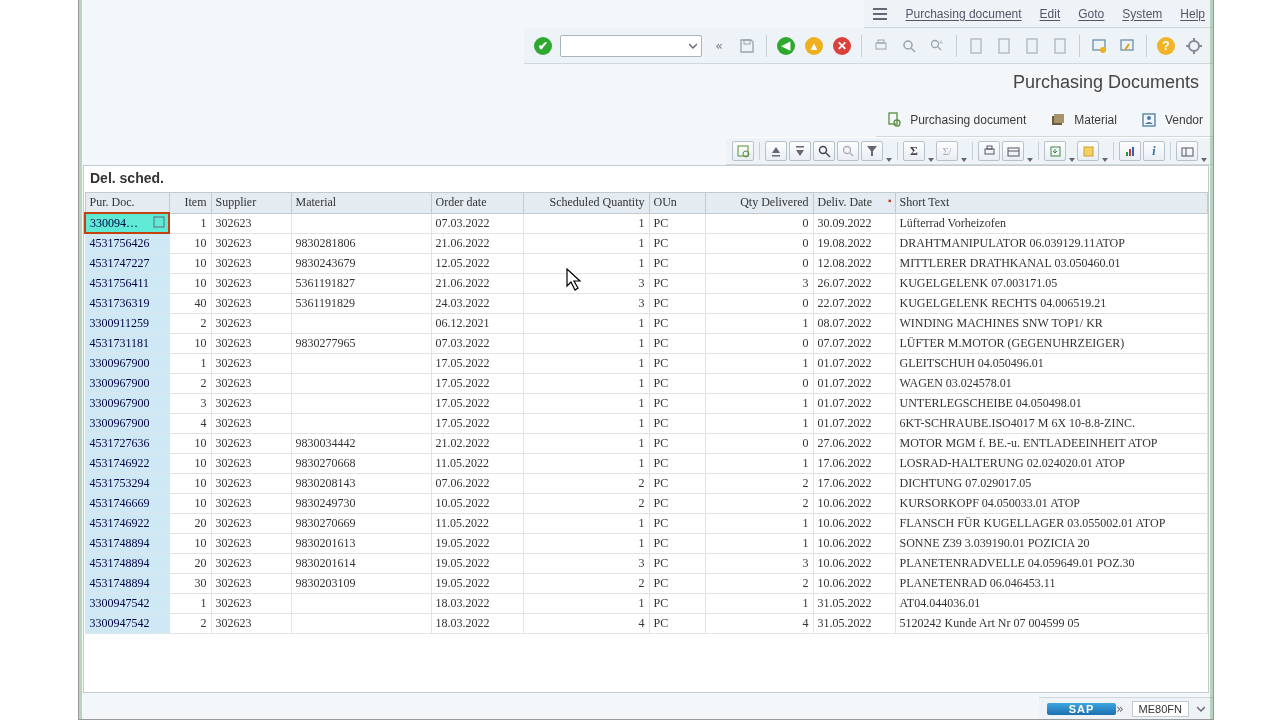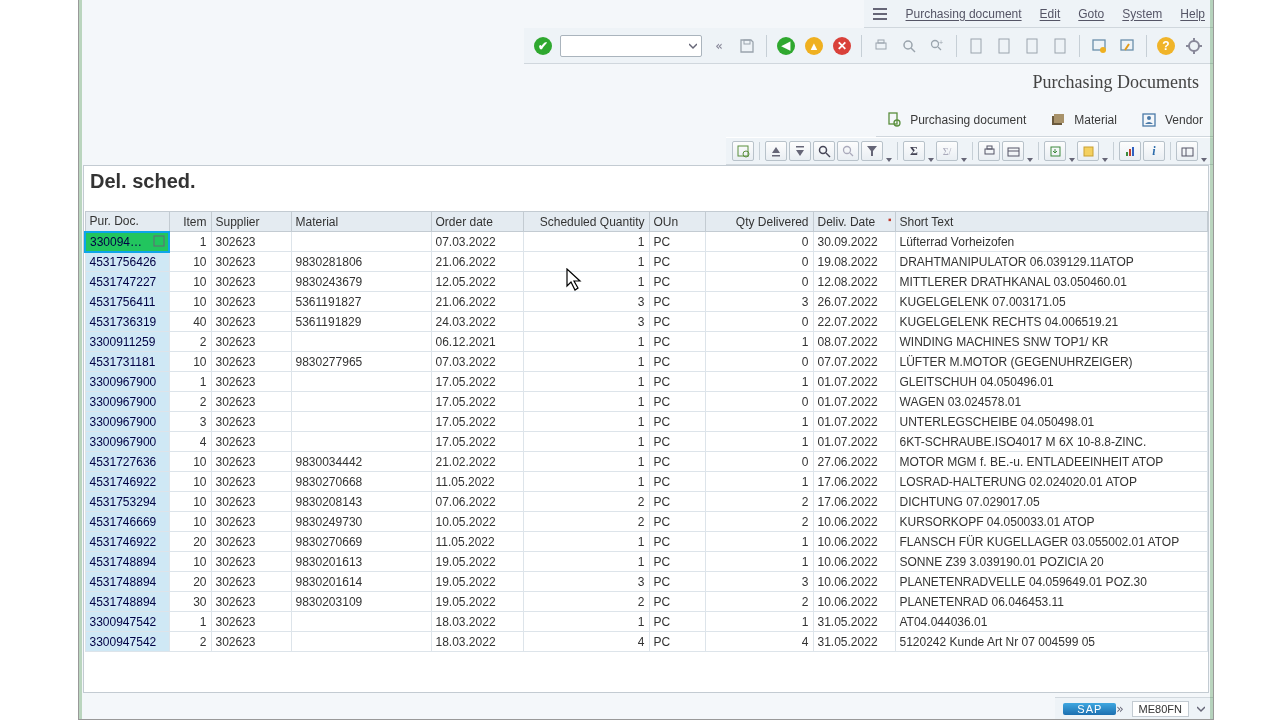--- a/index.html
+++ b/index.html
@@ -14,43 +14,43 @@
   .menubar u { text-decoration: underline; text-underline-offset: 2px; }
 
   .toolbar { height: 36px; background: #eef3f7; display:flex; align-items:center; padding: 0 8px; gap: 6px; border-bottom:1px solid #d0d7dd;}
   .tb-btn { width:22px; height:22px; display:flex; align-items:center; justify-content:center; border-radius:3px; }
   .tb-sep { width:1px; height:22px; background:#c6cfd6; margin:0 2px;}
   .combo { width:142px; height:22px; background:#fff; border:1px solid #aab4bd; border-radius:2px; display:flex; align-items:center; justify-content:flex-end; padding-right:4px;} .c-gray{color:#9aa4ad;}
   .circle { width:18px;height:18px;border-radius:50%;display:flex;align-items:center;justify-content:center;color:#fff;font-weight:bold;font-size:12px;}
   .circle.green{background:#2fa82f;} .circle.orange{background:#efb020;} .circle.red{background:#d9413a;}
   svg { display:block; }
 
-  .title { font-size: 18px; padding: 8px 14px 10px; color:#444; background:#f4f7fa;font-family:Liberation Serif, serif;}
+  .title { font-size: 18px; padding: 8px 14px 10px; color:#444; background:#f4f7fa;}
   .subtoolbar { height: 34px; background:#f4f7fa; display:flex; align-items:center; padding: 0 10px; gap: 24px; border-bottom:1px solid #d0d7dd;}
   .sub-btn { display:flex; align-items:center; gap:8px; color:#3a3a3a;}
   .sub-btn .ico { width:16px; height:16px; }
 
   .grid-toolbar { height: 28px; background:#eef3f7; border-top:1px solid #fff; border-bottom:1px solid #d0d7dd; display:flex; align-items:center; padding:0 6px; gap:2px;}
   .gt-btn { width:22px; height:20px; display:flex; align-items:center; justify-content:center; border:1px solid transparent; border-radius:2px;}
   .gt-btn.box { border:1px solid #b8c2ca; background:linear-gradient(#fdfdfd,#e9eef3);}
   .gt-sep { width:1px; height:18px; background:#c6cfd6; margin:0 3px;}
   .tiny-tri { width:0;height:0;border-left:3px solid transparent;border-right:3px solid transparent;border-top:4px solid #667; margin-left:1px; align-self:flex-end; margin-bottom:2px;}
 
   .grid-area { flex:1; background:#fff; overflow:hidden; position:relative; margin:0 4px 4px 4px; border:1px solid #c3cbd2;}
-  .grid-title { font-size:20px; font-weight:bold; color:#333; padding:4px 6px 18px; background:#fff;}
-  table { border-collapse:collapse; width:100%; table-layout:fixed; }
+  .grid-title { font-size:14px; font-weight:bold; color:#333; padding:4px 6px 6px; background:#fff;}
+  table { border-collapse:collapse; width:100%; table-layout:fixed;font-family:Liberation Serif, serif; }
   th { background:#e4ebf1; border:1px solid #c3cbd2; font-weight:normal; text-align:left; padding:2px 4px; height:20px; font-size:12px; color:#333; position:relative; white-space:nowrap; overflow:hidden;}
   th.num, td.num { text-align:right; }
   td { border:1px solid #dde4ea; padding:1px 4px; height:20px; font-size:12px; white-space:nowrap; overflow:hidden; }
   td.link { background:#cfe8f5; color:#004; }
-  tr.sel td.c0 { background:#22c55e; border:2px solid #0ea5e9; }
+  tr.sel td.c0 { background:#5eead4; border:2px solid #c2410c; }
   .sort-ind { color:#c0392b; font-size:10px; position:absolute; right:3px; top:2px;}
   .sel-helper { position:absolute; right:3px; top:2px; width:12px;height:12px; }
   .statusbar { height:22px; background:#eef3f7; border-top:1px solid #d0d7dd; display:flex; align-items:center; justify-content:space-between; padding:0 8px;}
-  .statusbar .sap { color:#fff; font-weight:normal; background:linear-gradient(#3fa7e0,#1c6fb0); padding:0 14px; border-radius:2px; font-size:11px; letter-spacing:1px;}
+  .statusbar .sap { color:#fff; font-weight:bold; background:linear-gradient(#3fa7e0,#1c6fb0); padding:0 22px; border-radius:2px; font-size:11px; letter-spacing:1px;}
   .status-right { display:flex; align-items:center; gap:8px;}
   .tcode { border:1px solid #c3cbd2; background:#fff; padding:0 6px; height:16px; line-height:14px; font-size:11px;}
   .cursor { position:absolute; left:566px; top:268px; pointer-events:none; z-index:50;}
 </style>
 </head>
 <body>
 
 <div class="app">
   <div class="border-green-left"></div>
     <div class="border-green-right"></div>

